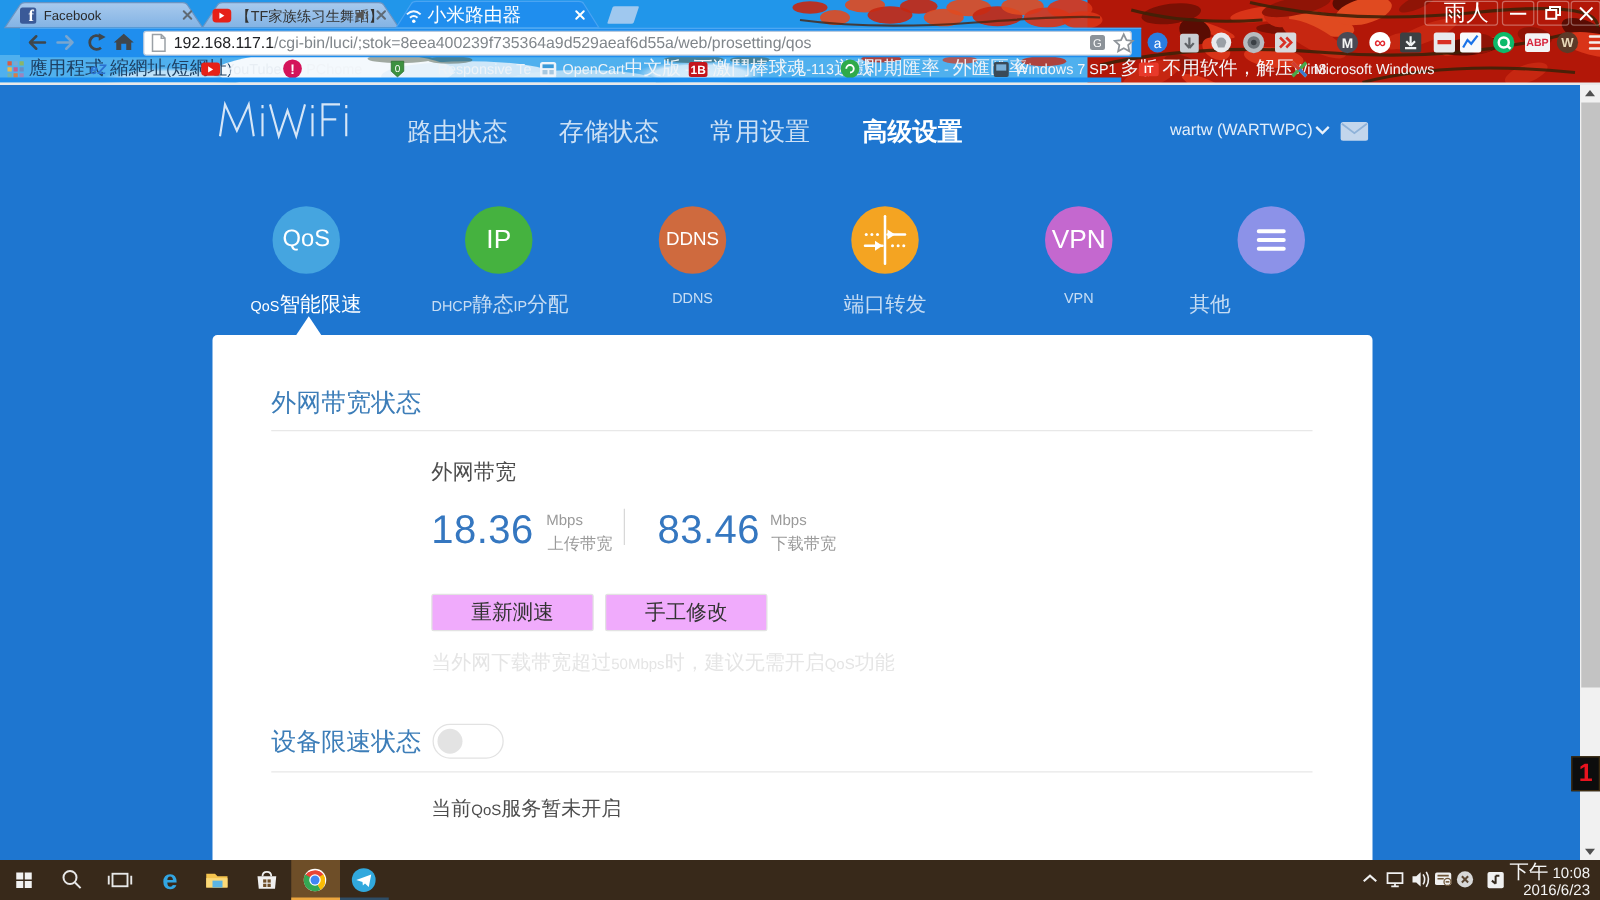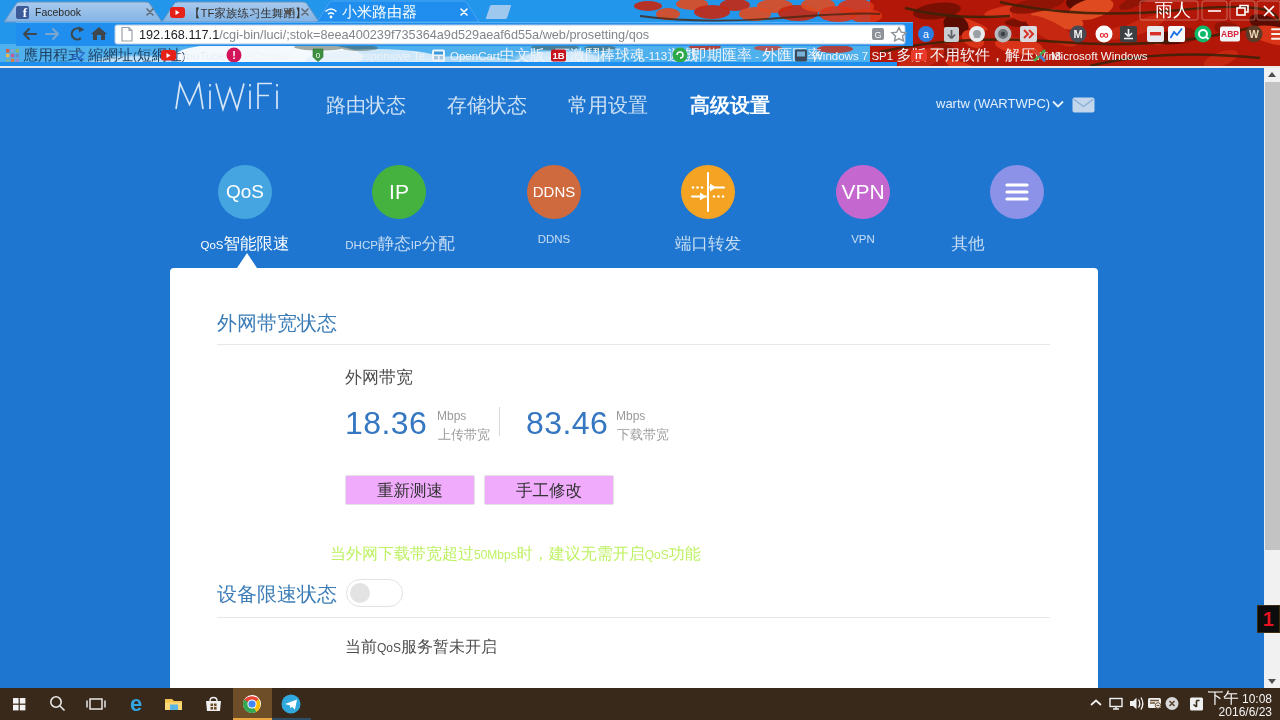--- a/index.html
+++ b/index.html
@@ -368,21 +368,21 @@
     <div class="abs" style="left:345px;top:303px;font-size:17px;color:#4d4d4d;line-height:14px;height:14px;">外网带宽</div>
     <div class="abs bignum" style="left:345px;">18.36</div>
     <div class="abs unit" style="left:437px;top:341px;">Mbps</div>
     <div class="abs ucjk" style="left:438px;top:358px;">上传带宽</div>
     <div class="abs" style="left:499px;top:339px;width:1px;height:29px;background:#d8d8d8;"></div>
     <div class="abs bignum" style="left:526px;">83.46</div>
     <div class="abs unit" style="left:616px;top:341px;">Mbps</div>
     <div class="abs ucjk" style="left:617px;top:358px;">下载带宽</div>
     <div class="abs btn" style="left:345px;">重新测速</div>
     <div class="abs btn" style="left:484px;">手工修改</div>
-    <div class="abs" style="left:330px;top:452px;font-size:12px;color:#bef264;margin-top:24px;"><span style="font-size:16px;">当外网下载带宽超过</span>50Mbps<span style="font-size:16px;">时，建议无需开启</span>QoS<span style="font-size:16px;">功能</span></div>
+    <div class="abs" style="left:345px;top:452px;font-size:12px;color:#e5e5e5;"><span style="font-size:16px;">当外网下载带宽超过</span>50Mbps<span style="font-size:16px;">时，建议无需开启</span>QoS<span style="font-size:16px;">功能</span></div>
     <div class="abs bluehead" style="left:217px;top:519px;">设备限速状态</div>
     <div class="abs" style="left:346px;top:511px;width:57px;height:28px;border:1px solid #e2e2e2;border-radius:14px;background:#fff;">
       <div style="position:absolute;left:3px;top:3px;width:20px;height:20px;border-radius:50%;background:#e3e3e3;"></div>
     </div>
     <div class="abs hr" style="top:549px;"></div>
     <div class="abs" style="left:345px;top:569px;font-size:12px;color:#4d4d4d;"><span style="font-size:16px;margin-top:16px;">当前</span>QoS<span style="font-size:16px;">服务暂未开启</span></div>
   </div>
 </div>
 
 <div class="abs" id="scroll"></div>

